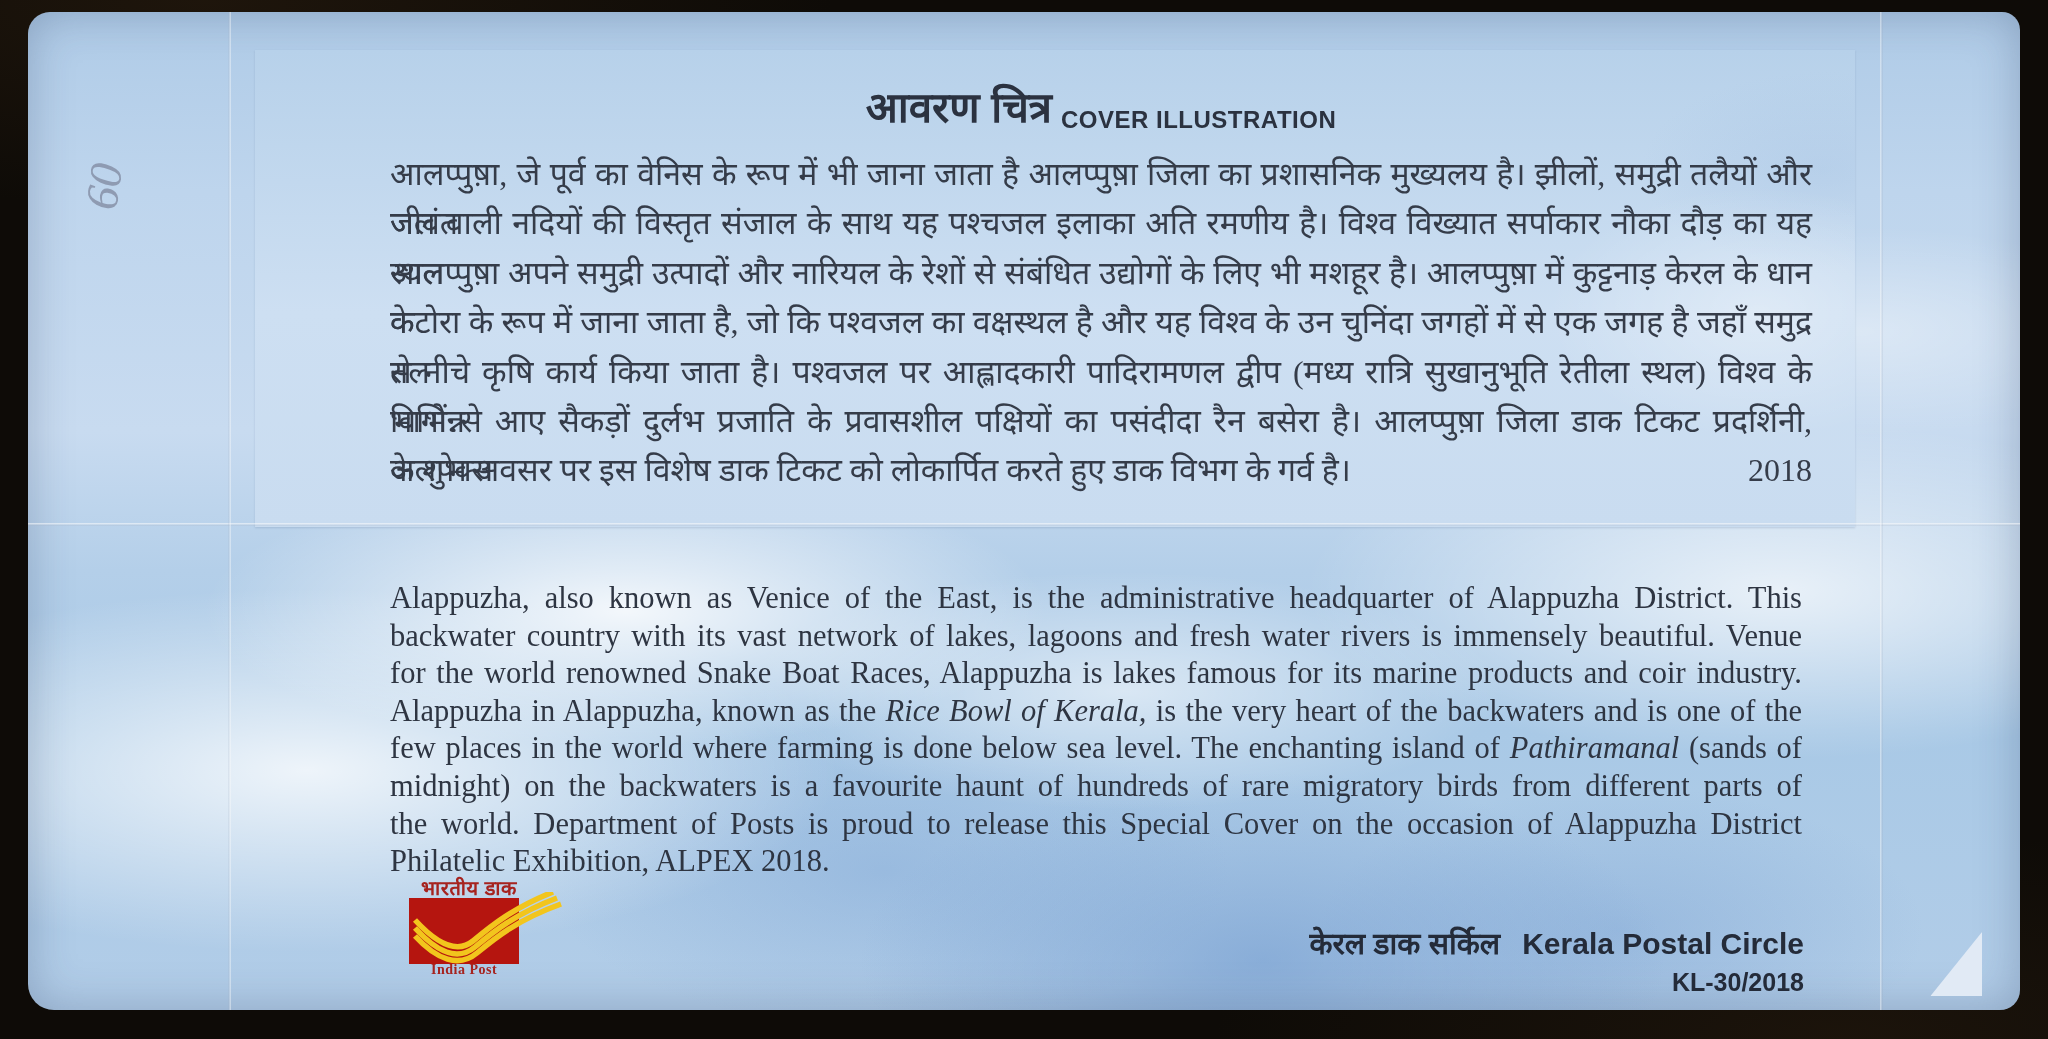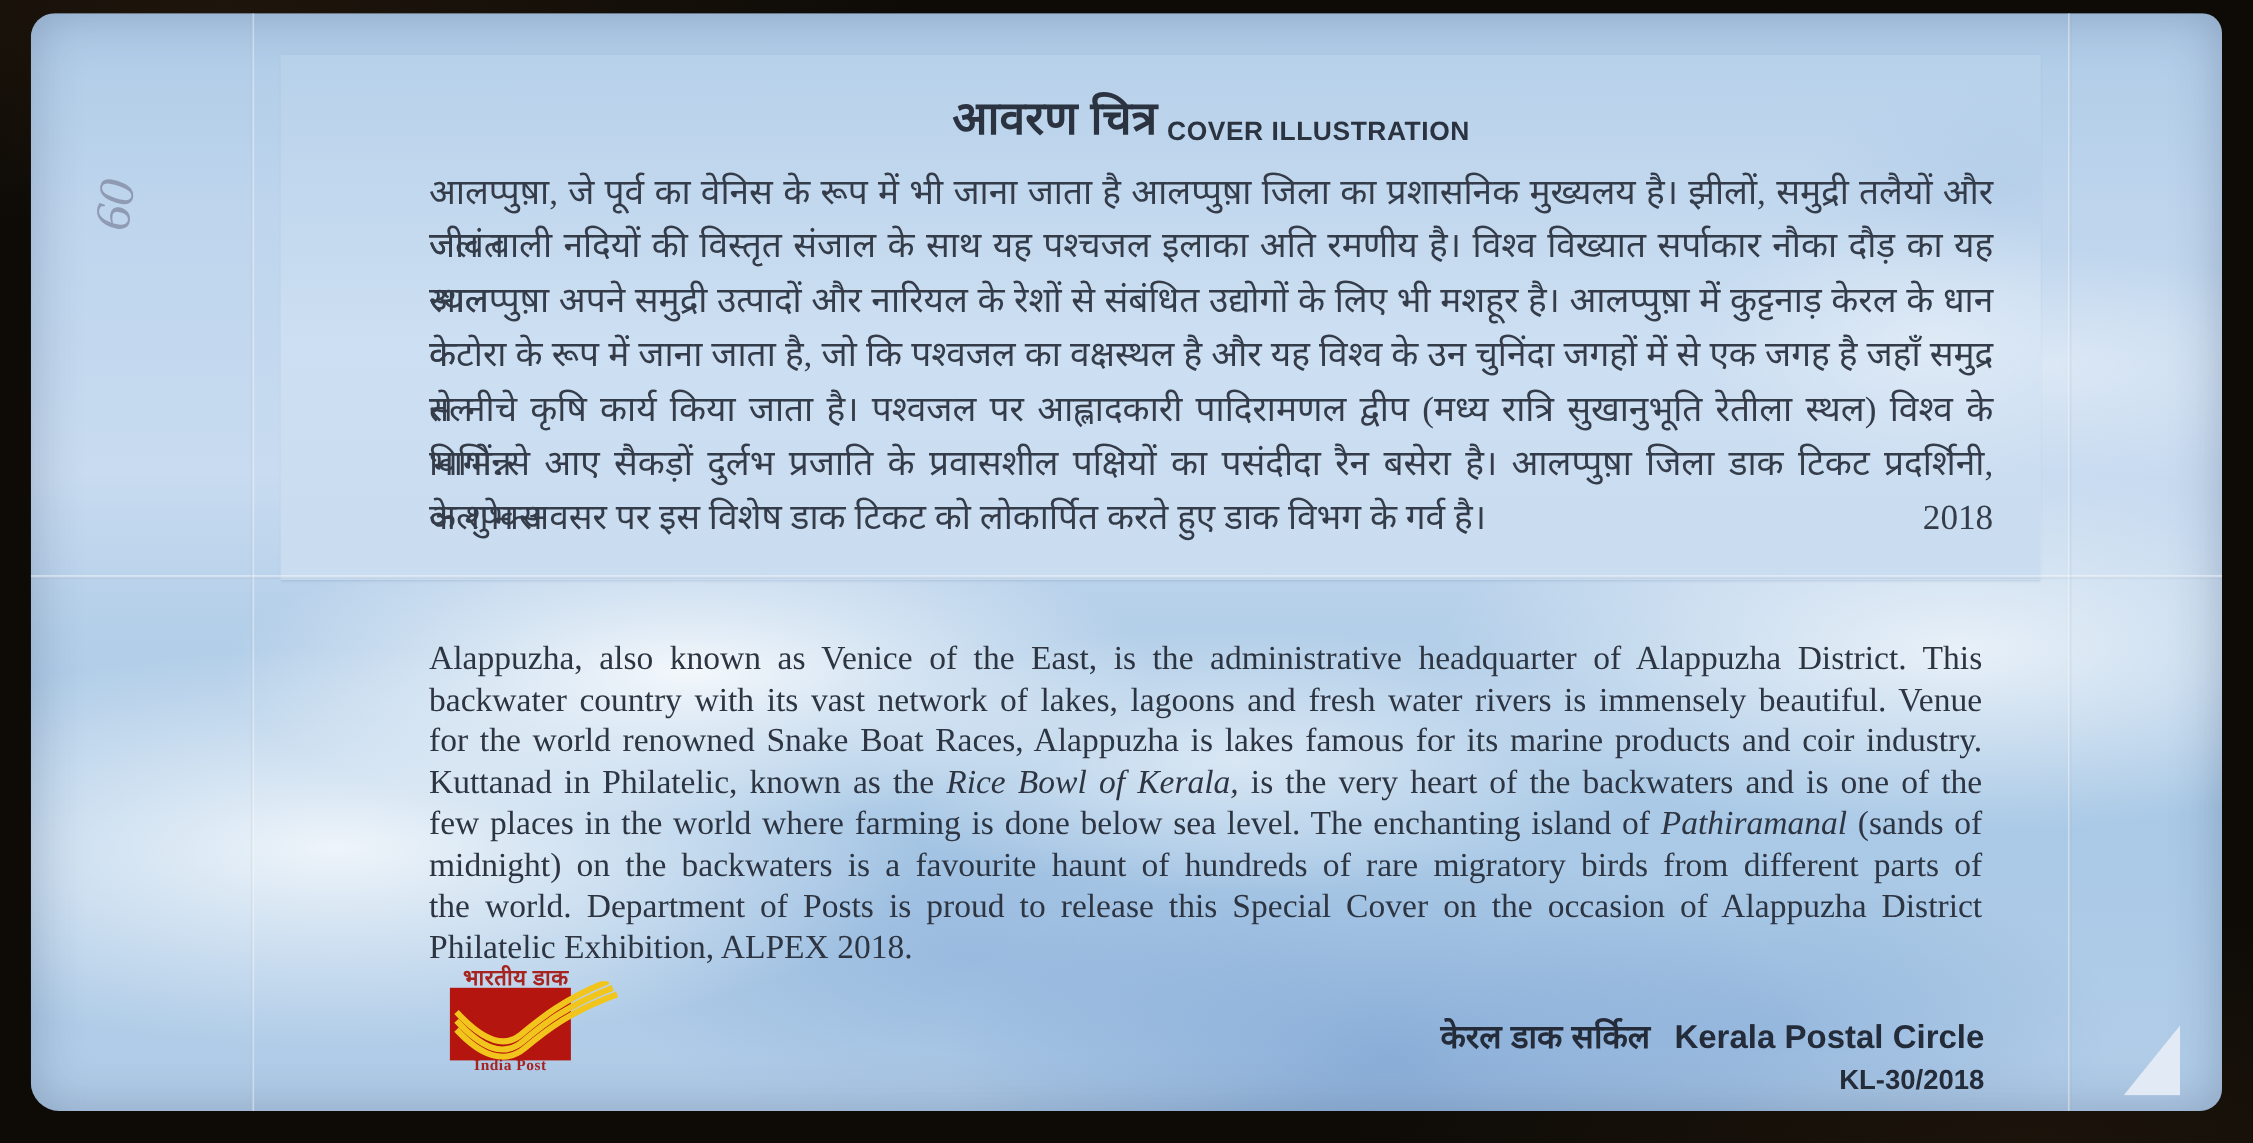--- a/index.html
+++ b/index.html
@@ -107,21 +107,21 @@
     <div class="hline j">कटोरा के रूप में जाना जाता है, जो कि पश्वजल का वक्षस्थल है और यह विश्व के उन चुनिंदा जगहों में से एक जगह है जहाँ समुद्र तल</div>
     <div class="hline j">से नीचे कृषि कार्य किया जाता है। पश्वजल पर आह्लादकारी पादिरामणल द्वीप (मध्य रात्रि सुखानुभूति रेतीला स्थल) विश्व के विभिन्न</div>
     <div class="hline j">भागों से आए सैकड़ों दुर्लभ प्रजाति के प्रवासशील पक्षियों का पसंदीदा रैन बसेरा है। आलप्पुष़ा जिला डाक टिकट प्रदर्शिनी, अलपेक्स 2018</div>
     <div class="hline">के शुभ अवसर पर इस विशेष डाक टिकट को लोकार्पित करते हुए डाक विभग के गर्व है।</div>
   </div>
 
   <div class="english">
     <div class="eline j">Alappuzha, also known as Venice of the East, is the administrative headquarter of Alappuzha District. This</div>
     <div class="eline j">backwater country with its vast network of lakes, lagoons and fresh water rivers is immensely beautiful. Venue</div>
     <div class="eline j">for the world renowned Snake Boat Races, Alappuzha is lakes famous for its marine products and coir industry.</div>
-    <div class="eline j"><span>Kuttanad in Philatelic, known as the </span><i>Rice Bowl of Kerala,</i><span> is the very heart of the backwaters and is one of the</span></div>
+    <div class="eline j"><span>Alappuzha in Alappuzha, known as the </span><i>Rice Bowl of Kerala,</i><span> is the very heart of the backwaters and is one of the</span></div>
     <div class="eline j"><span>few places in the world where farming is done below sea level. The enchanting island of </span><i>Pathiramanal</i><span> (sands of</span></div>
     <div class="eline j">midnight) on the backwaters is a favourite haunt of hundreds of rare migratory birds from different parts of</div>
     <div class="eline j">the world. Department of Posts is proud to release this Special Cover on the occasion of Alappuzha District</div>
     <div class="eline">Philatelic Exhibition, ALPEX 2018.</div>
   </div>
 
   <div class="logo">
     <div class="logo-top">भारतीय डाक</div>
     <svg width="180" height="78" viewBox="0 0 180 78">
       <rect x="14" y="6" width="110" height="66" fill="#b5150f"></rect>

